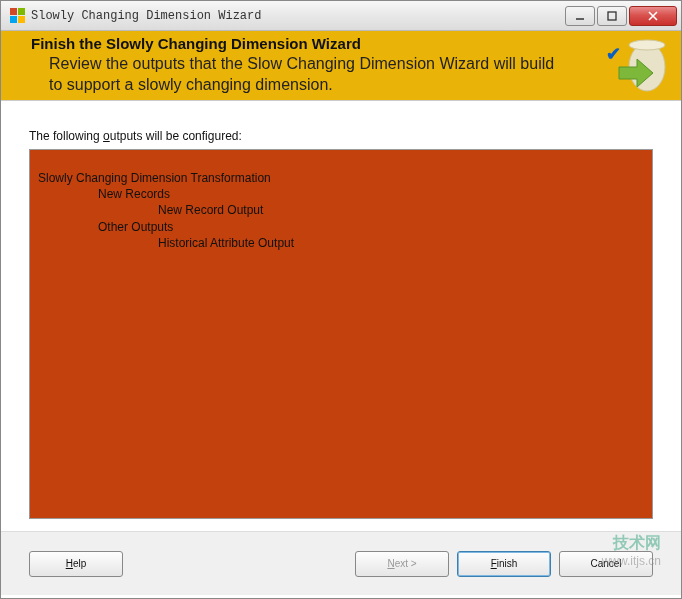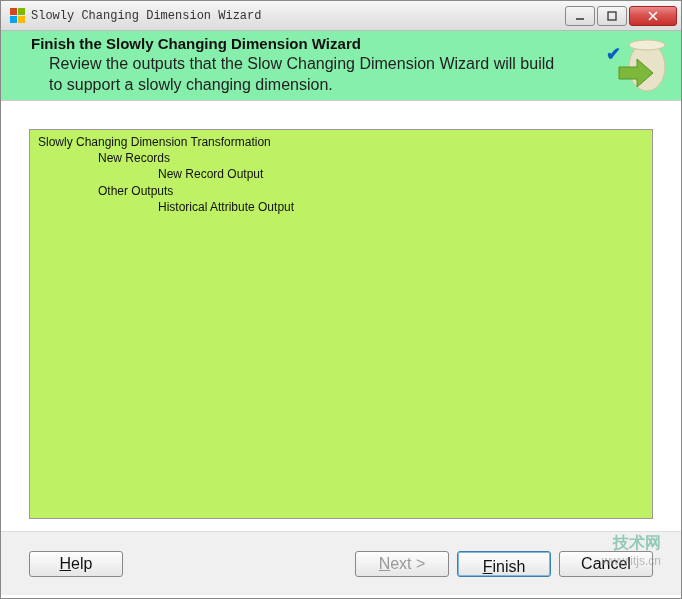--- a/index.html
+++ b/index.html
@@ -47,21 +47,21 @@
     .win-btn.close {
       width: 48px;
       background: linear-gradient(to bottom, #e98b8b 0%, #d9534f 45%, #c9302c 100%);
       border-color: #a02622;
       color: #fff;
     }
     .win-btn svg { display: block; }
     
     .header-panel {
       height: 70px;
-      background: #86efac;
+      background: #eab308;
       display: flex;
       align-items: center;
       padding: 10px 18px 10px 30px;
       border-bottom: 1px solid #ccc;
       position: relative;
     }
     .header-text h1 { font-size: 15px; font-weight: bold; color: #111; margin-bottom: 2px; }
     .header-text p { font-size: 16px; color: #222; max-width: 530px; line-height: 1.3; padding-left: 18px;}
     .header-graphic {
       width: 56px; height: 56px;
@@ -82,22 +82,22 @@
       background: #fff;
       height: 430px;
       display: flex;
       flex-direction: column;
     }
     .body-label { color: #111; margin-bottom: 6px; }
     .body-label u { text-decoration: underline; }
     .output-box {
       flex: 1;
       border: 1px solid #999;
-      background: #bef264;
-      padding: 4px 8px;
+      background: #c2410c;
+      padding: 20px 8px;
       overflow: auto;
       color: #111;
       line-height: 1.35;
     }
     .tree-root {}
     .tree-l1 { padding-left: 60px; }
     .tree-l2 { padding-left: 120px; }
     
     .footer {
       height: 64px;
@@ -109,31 +109,30 @@
       border-top: 1px solid #ddd;
     }
     .footer .spacer { flex: 1; }
     .btn {
       min-width: 94px;
       height: 26px;
       border: 1px solid #888;
       border-radius: 3px;
       background: linear-gradient(to bottom, #fdfdfd, #e6e6e6);
       color: #111;
-      font-size: 16px;
+      font-size: 10px;
       cursor: default;
       display: inline-flex;
       align-items: center;
       justify-content: center;
     }
     .btn.disabled { color: #999; margin-left: 40px; }
     .btn.default {
       border-color: #3c7fb1;
       box-shadow: 0 0 0 1px #7fb7e0 inset;
-      align-items: flex-end;
     }
     .btn u { text-decoration: underline; }
     
     .watermark {
       position: absolute;
       right: 20px;
       bottom: 30px;
       opacity: 0.55;
       font-family: "Microsoft YaHei", sans-serif;
       text-align: right;
@@ -184,20 +183,23 @@
     <div class="header-graphic">
       <svg width="56" height="56" viewBox="0 0 56 56">
         <ellipse cx="34" cy="28" rx="18" ry="24" fill="#e8e2c9" stroke="#cfc79e" stroke-width="1"></ellipse>
         <ellipse cx="34" cy="6" rx="18" ry="5" fill="#f2edd6" stroke="#cfc79e" stroke-width="1"></ellipse>
         <path d="M6 28 L24 28 L24 20 L40 34 L24 48 L24 40 L6 40 Z" fill="#7db83a" stroke="#5a9428" stroke-width="1"></path>
       </svg>
     </div>
   </div>
 
   <div class="body-area">
+    <div class="body-label">
+      <span>The following </span><u>o</u><span>utputs will be configured:</span>
+    </div>
     <div class="output-box">
       <div class="tree-root">Slowly Changing Dimension Transformation</div>
       <div class="tree-l1">New Records</div>
       <div class="tree-l2">New Record Output</div>
       <div class="tree-l1">Other Outputs</div>
       <div class="tree-l2">Historical Attribute Output</div>
     </div>
   </div>
 
   <div class="footer">

